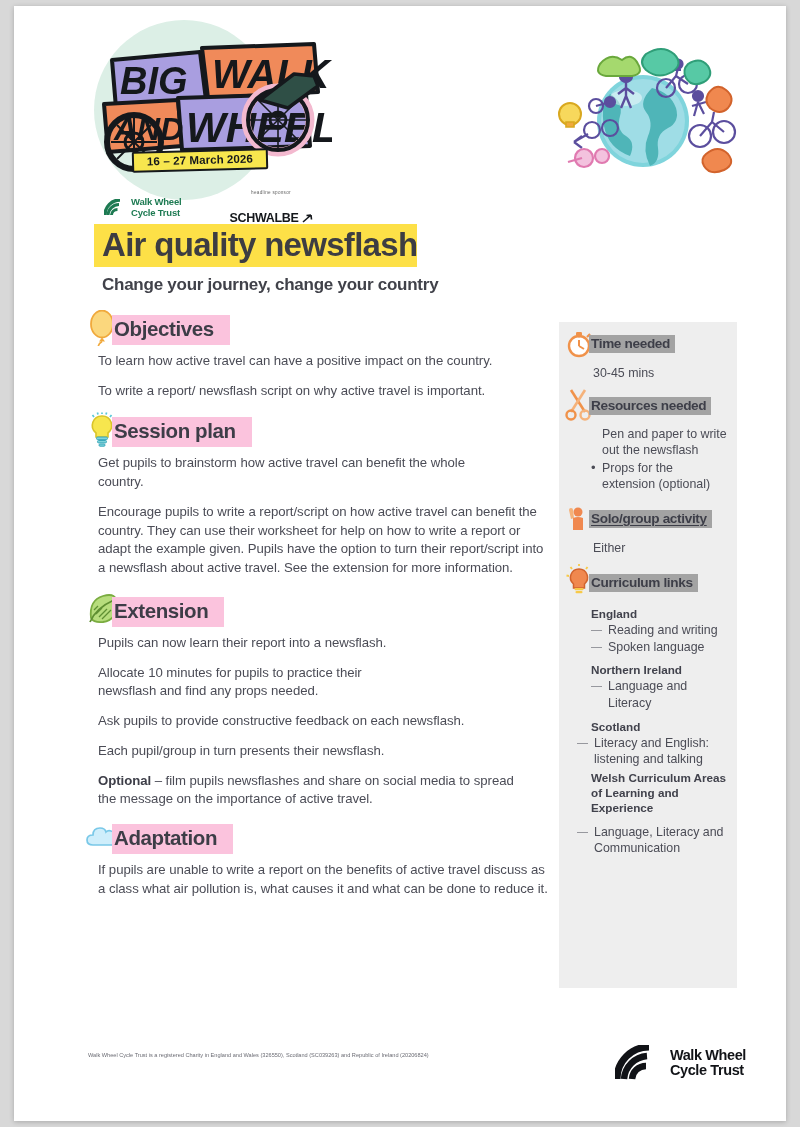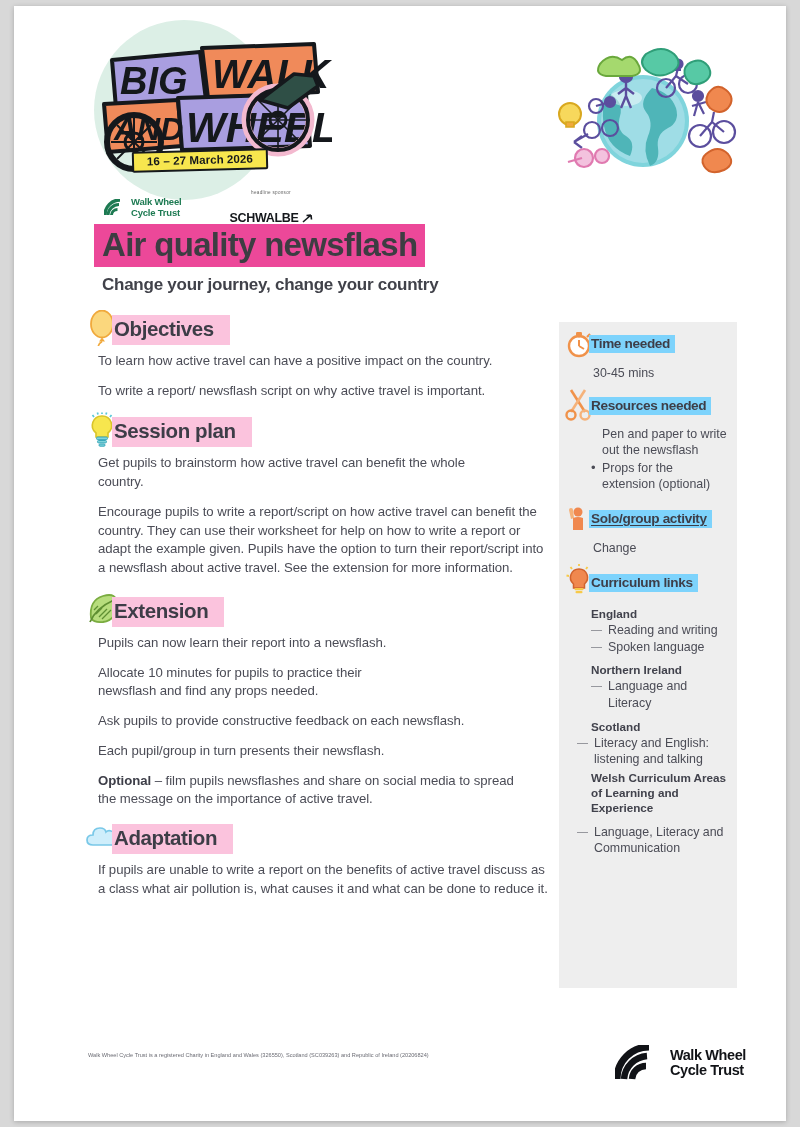--- a/index.html
+++ b/index.html
@@ -52,24 +52,24 @@
   .sponsor-wrap { display: flex; flex-direction: column; align-items: center; gap: 16px; }
   .sponsor-kicker { font-size: 4.6px; color: #666; letter-spacing: 0.3px; }
   .sponsor-name { font-size: 12.5px; font-weight: bold; color: #15181c; letter-spacing: -0.3px; display:flex; align-items:center; gap:3px; }
 
   .globe-art { position: absolute; right: 48px; top: 30px; width: 190px; height: 150px; }
 
   
   .title-zone { position: absolute; left: 80px; top: 218px; }
   .doc-title {
     display: inline-block;
-    background: #ec4899;
+    background: #fde047;
     font-size: 33px; font-weight: bold; color: #3d3d42;
     letter-spacing: -0.7px; line-height: 1.2;
-    padding: 1px 8px 2px 8px;
+    padding: 1px 0 2px 8px;
   }
   .doc-subtitle {
     margin-top: 8px; padding-left: 8px;
     font-size: 17px; font-weight: bold; color: #41424a;
     letter-spacing: -0.25px;
   }
 
   
   .body-cols { position: absolute; left: 0; top: 306px; width: 772px; }
   .col-left { position: absolute; left: 72px; top: 0; width: 470px; }
@@ -100,21 +100,21 @@
     margin-bottom: 11px; letter-spacing: -0.05px;
   }
   .para b { font-weight: bold; color: #3d3e48; }
 
   
   .rsec { position: relative; margin-bottom: 10px; }
   .rhead { position: relative; height: 26px; }
   .ricon { position: absolute; left: -4px; top: -5px; width: 30px; height: 30px; }
   .rtitle {
     position: absolute; left: 20px; top: 1px;
-    background: #7dd3fc;
+    background: #a3a3a3;
     font-size: 13.6px; font-weight: bold; color: #3d3e48;
     letter-spacing: -0.35px; padding: 1px 5px 2px 2px;
     white-space: nowrap;
   }
   .rtitle.underlined { text-decoration: underline; text-underline-offset: 2px; }
   .rtext {
     font-size: 12.4px; color: #4b4c56; line-height: 1.36;
     padding-left: 24px; margin-top: 5px;
   }
   .rlist { list-style: none; padding-left: 22px; margin-top: 4px; }
@@ -396,21 +396,21 @@
 
       <div class="rsec" style="margin-top:16px;">
         <div class="rhead">
           <svg class="ricon" viewBox="0 0 30 30">
             <circle cx="13" cy="8" r="4.5" fill="#f0884f"></circle>
             <path d="M8 14 q5 -2 10 0 l0 12 l-10 0Z" fill="#f0884f"></path>
             <path d="M6 15 l-2 -9 q0 -2 2 -2 q2 0 2 2 l1 8Z" fill="#f5b27a"></path>
           </svg>
           <div class="rtitle underlined">Solo/group activity</div>
         </div>
-        <div class="rtext">Change</div>
+        <div class="rtext">Either</div>
       </div>
 
       <div class="rsec" style="margin-top:16px;">
         <div class="rhead">
           <svg class="ricon" style="top:-9px;height:34px;" viewBox="0 0 30 34">
             <g stroke="#f7c948" stroke-width="1.8" fill="none">
               <path d="M14 2 l0 -2"></path>
                 <path d="M7 5 l-1.5 -2"></path>
                 <path d="M21 5 l1.5 -2"></path>
               <path d="M4 12 l-2.5 -0.5"></path>

